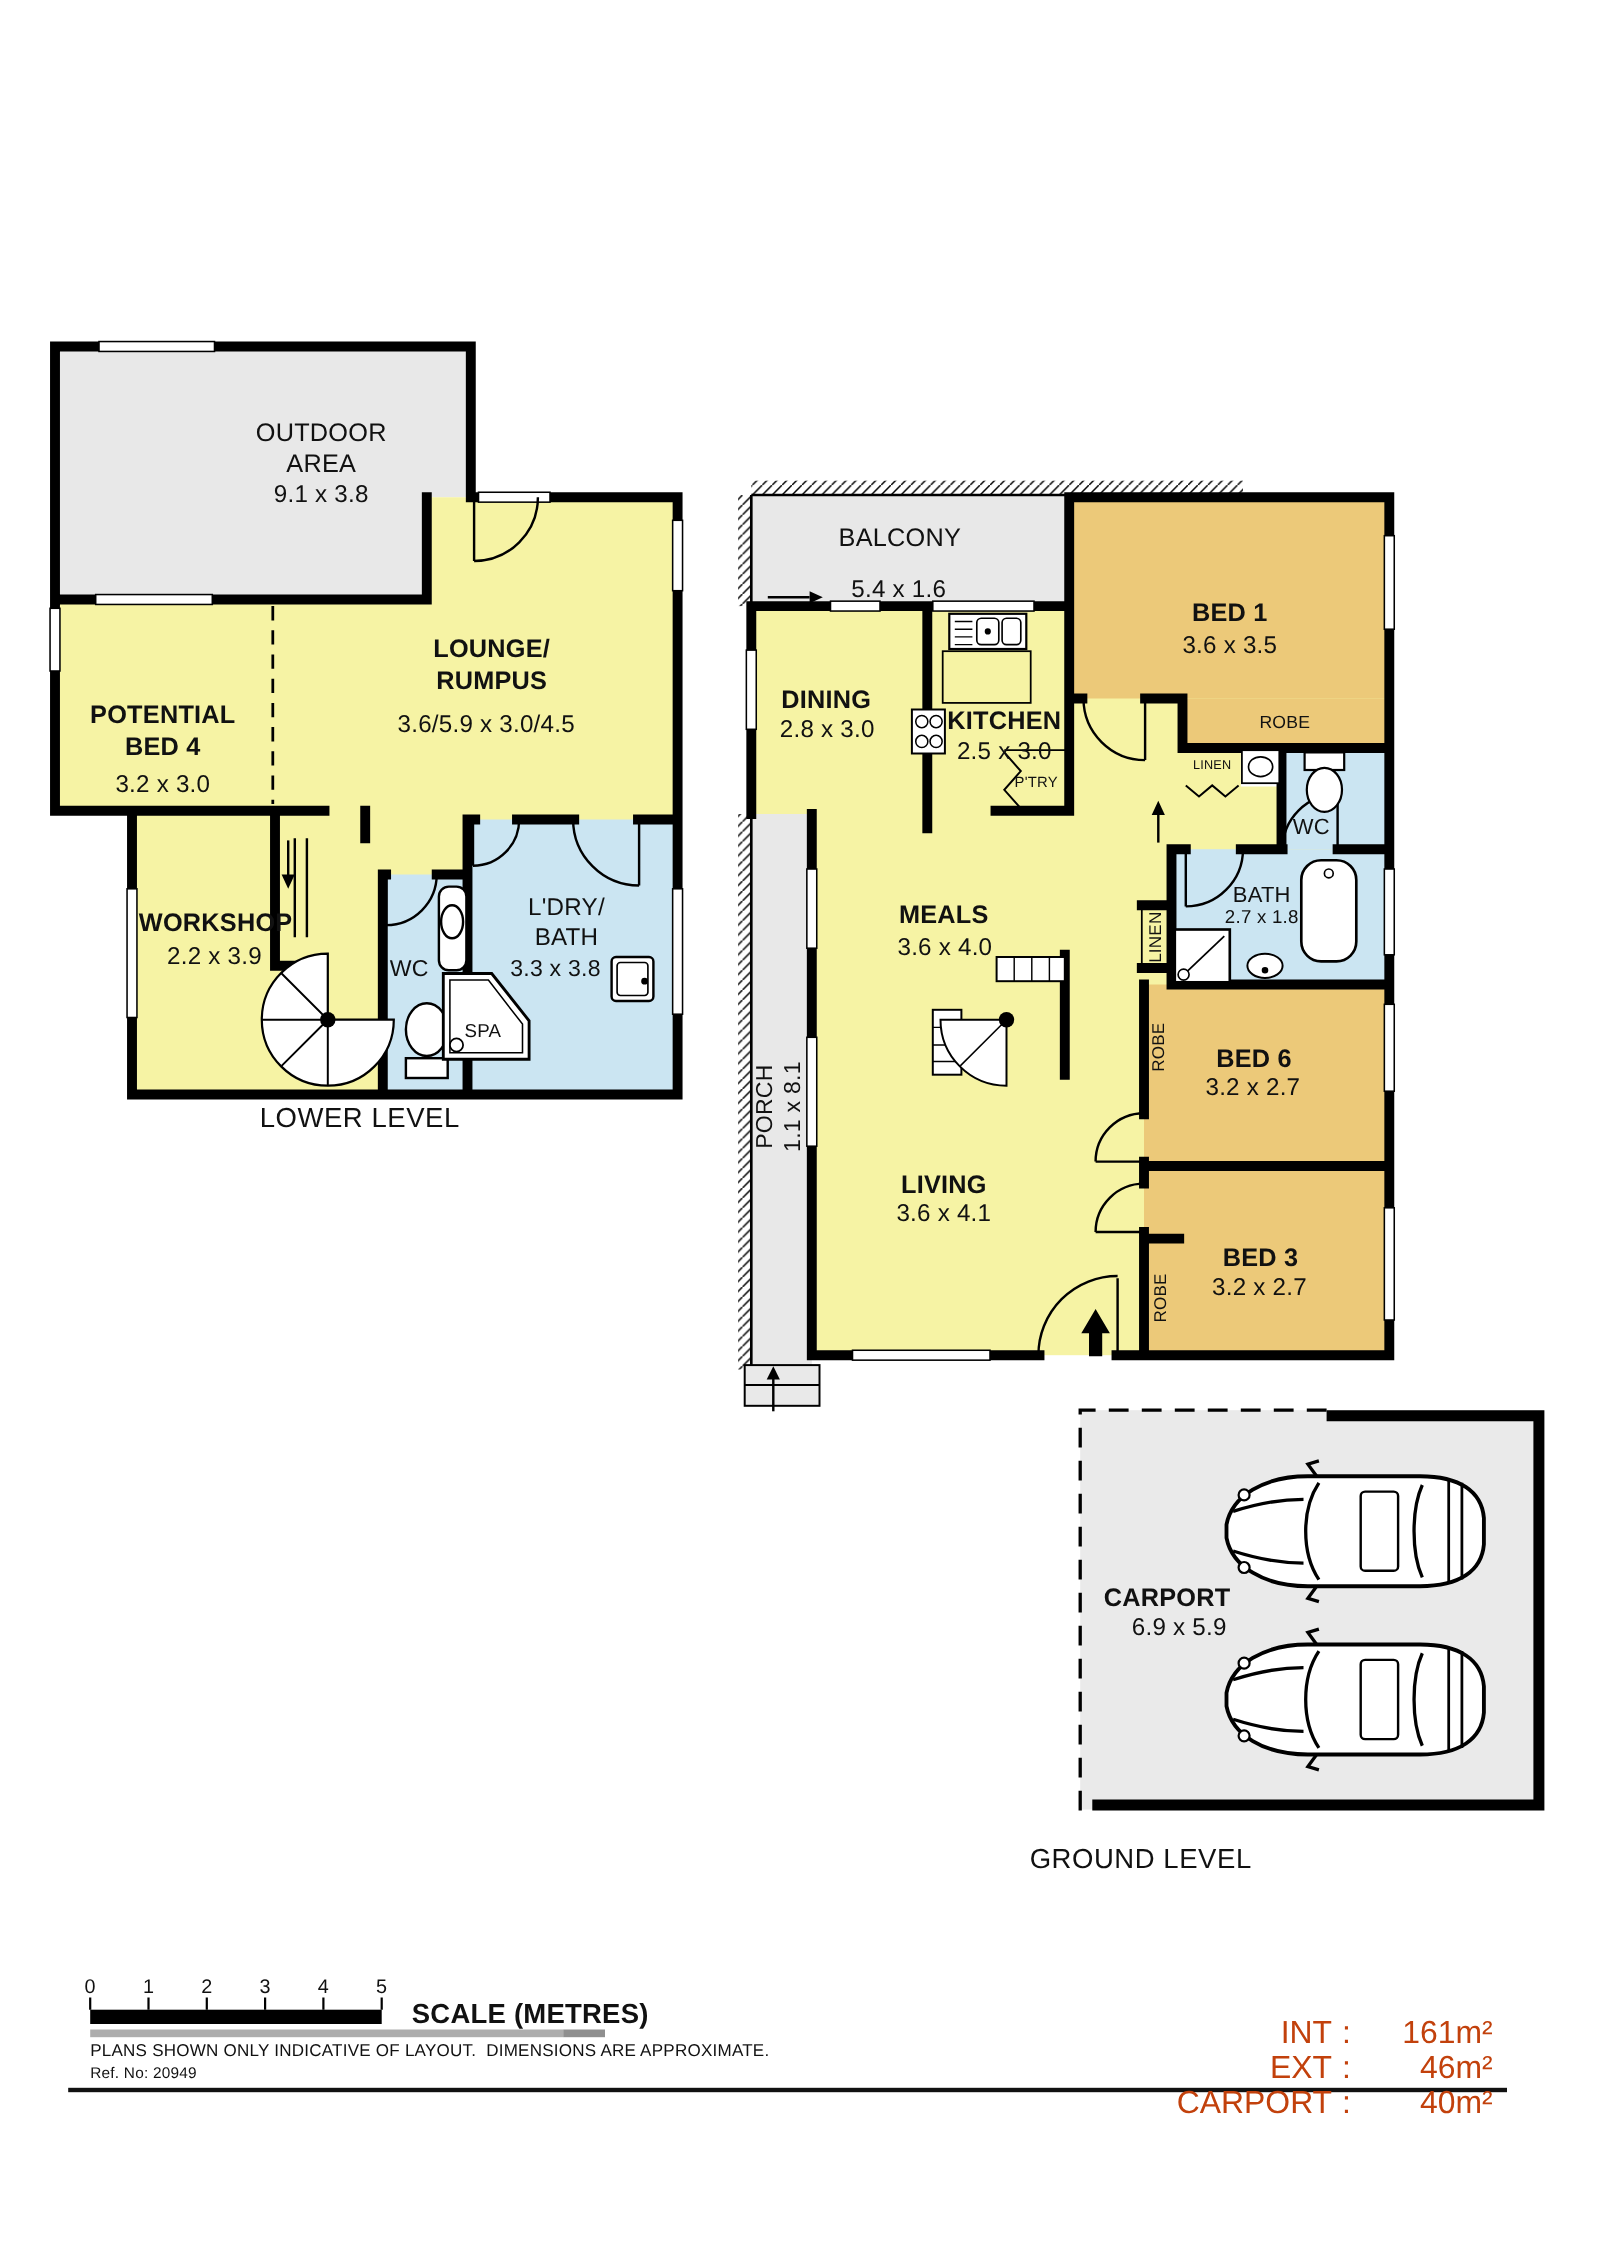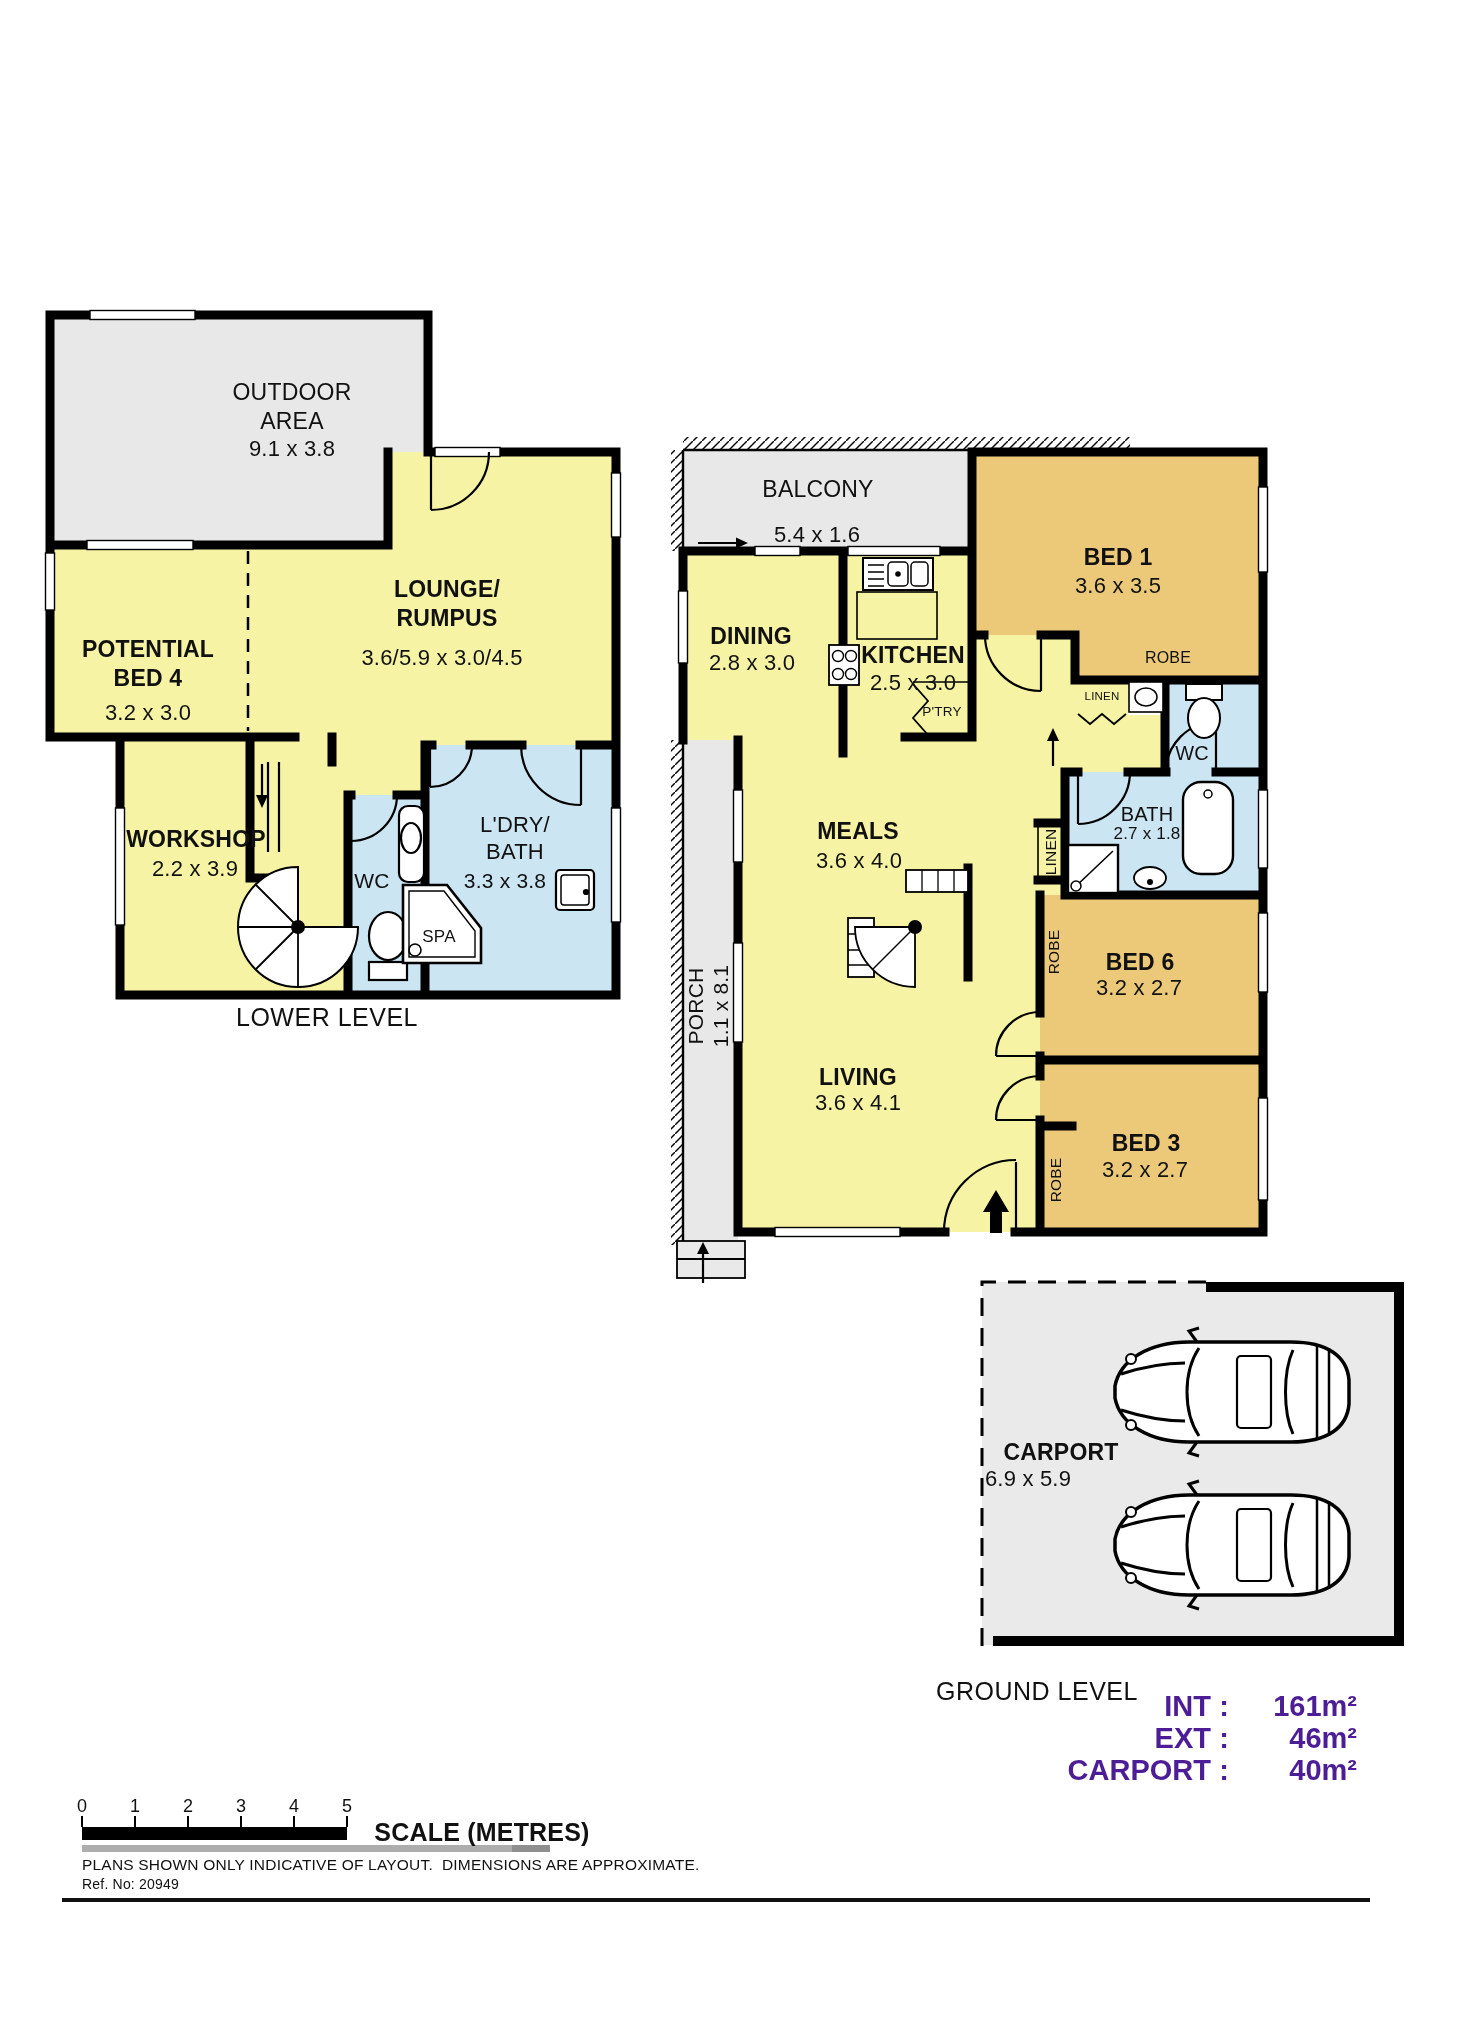--- a/index.html
+++ b/index.html
@@ -5,21 +5,21 @@
   html,body { margin:0; padding:0; background:#fff; }
   #page { position:relative; width:1448px; height:2042px; background:#ffffff;
           font-family:"Liberation Sans", sans-serif; overflow:hidden; }
   #plan-svg { position:absolute; left:0; top:0; width:1458px; height:2042px; }
   .lbl { position:absolute; transform:translate(-50%,-50%); color:#111;
          text-align:center; white-space:pre-line; line-height:1.24; letter-spacing:.2px;
          font-family:"Liberation Sans", sans-serif; }
   .b { font-weight:bold; }
   .vert { transform:translate(-50%,-50%) rotate(-90deg); white-space:nowrap; }
   .left-align { transform:none; text-align:left; white-space:pre; }
-  .areas { position:absolute; right:91px; top:1690px; color:#4c1d95;font-weight:bold; }
+  .areas { position:absolute; right:91px; top:1832px; color:#c2410c; }
   .area-row { display:grid; grid-template-columns:218px 26px 120px; line-height:32px; font-size:29px; }
   .area-label { text-align:right; }
   .area-sep { text-align:center; }
   .area-value { text-align:right; }
 </style>
 </head>
 <body>
 
 <div id="page">
 
@@ -251,21 +251,21 @@
   <div class="lbl b" style="left:1140px;top:962px;font-size:23px;">BED 6</div>
   <div class="lbl" style="left:1139px;top:988px;font-size:22px;">3.2 x 2.7</div>
   <div class="lbl b" style="left:1146px;top:1143px;font-size:23px;">BED 3</div>
   <div class="lbl" style="left:1145px;top:1170px;font-size:22px;">3.2 x 2.7</div>
   <div class="lbl vert" style="left:1056px;top:1180px;font-size:15.5px;">ROBE</div>
   <div class="lbl vert" style="left:696px;top:1006px;font-size:21px;">PORCH</div>
   <div class="lbl vert" style="left:721px;top:1006px;font-size:21px;">1.1 x 8.1</div>
   <div class="lbl b" style="left:858px;top:1077px;font-size:23px;">LIVING</div>
   <div class="lbl" style="left:858px;top:1103px;font-size:22px;">3.6 x 4.1</div>
   <div class="lbl b" style="left:1061px;top:1452px;font-size:23px;">CARPORT</div>
-  <div class="lbl" style="left:1028px;top:1479px;font-size:22px;">6.9 x 5.9</div>
+  <div class="lbl" style="left:1072px;top:1479px;font-size:22px;">6.9 x 5.9</div>
   <div class="lbl" style="left:1037px;top:1691px;font-size:25px;letter-spacing:.5px;">GROUND LEVEL</div>
 
   <div class="lbl" style="left:82px;top:1806px;font-size:18px;">0</div>
   <div class="lbl" style="left:135px;top:1806px;font-size:18px;">1</div>
   <div class="lbl" style="left:188px;top:1806px;font-size:18px;">2</div>
   <div class="lbl" style="left:241px;top:1806px;font-size:18px;">3</div>
   <div class="lbl" style="left:294px;top:1806px;font-size:18px;">4</div>
   <div class="lbl" style="left:347px;top:1806px;font-size:18px;">5</div>
   <div class="lbl b" style="left:482px;top:1832px;font-size:25px;">SCALE (METRES)</div>
   <div class="lbl left-align" style="left:82px;top:1855px;font-size:15.5px;">PLANS SHOWN ONLY INDICATIVE OF LAYOUT.  DIMENSIONS ARE APPROXIMATE.</div>

